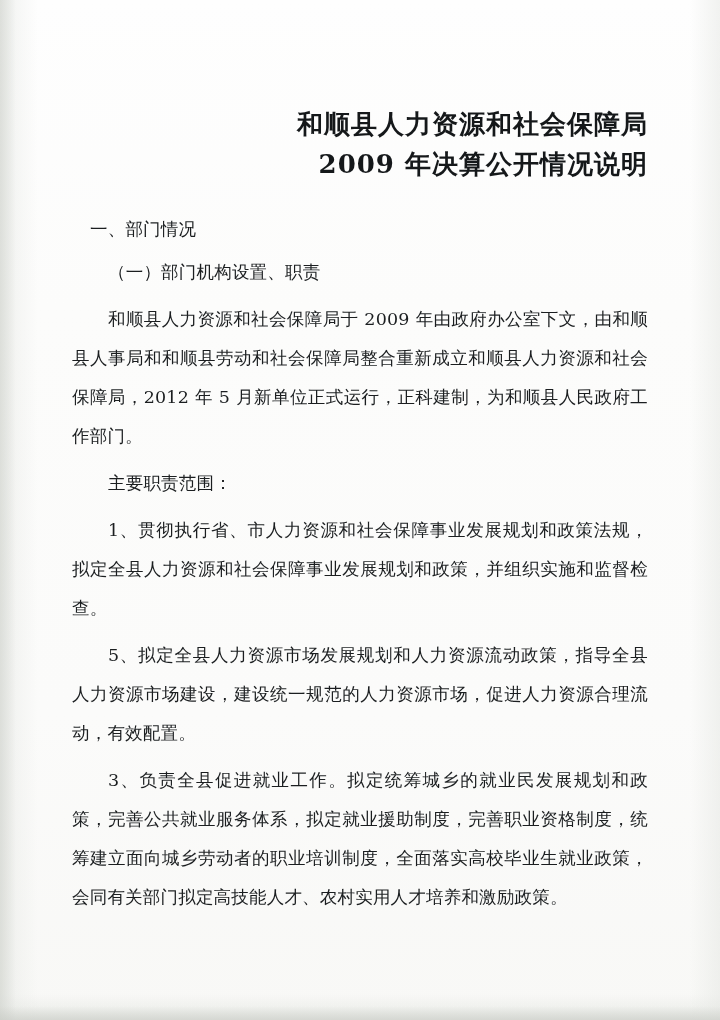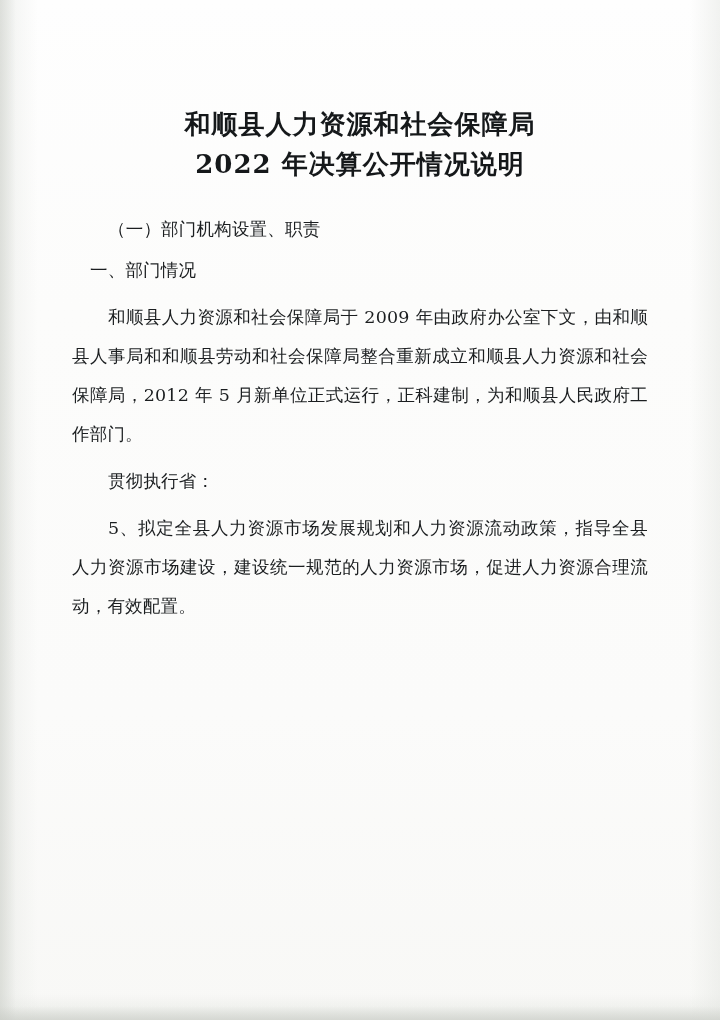--- a/index.html
+++ b/index.html
@@ -42,20 +42,21 @@
     margin-top: 104px;
     text-align: center;
   }
   .title-line {
     font-size: 26px;
     line-height: 40px;
     font-weight: 700;
     letter-spacing: 1px;
     color: #15181a;
     font-family: "DejaVu Serif", "Liberation Serif", serif;
+    text-align: right;
   }
   .body-block {
     margin-top: 26px;
   }
   p.para {
     margin: 0 0 2px 0;
     font-size: 17.5px;
     line-height: 39px;
     color: #1b1e20;
     text-align: justify;
@@ -101,33 +102,35 @@
 <body>
 
 <div class="page">
   <div class="edge-shadow-left"></div>
   <div class="edge-shadow-bottom"></div>
 
   <div class="content">
 
     <div class="title-block">
       <div class="title-line nowrap-title">和顺县人力资源和社会保障局</div>
-      <div class="title-line nowrap-title">2022 年决算公开情况说明</div>
+      <div class="title-line nowrap-title">2009 年决算公开情况说明</div>
     </div>
 
     <div class="body-block">
 
+      <p class="para indent1">一、部门情况</p>
+
       <p class="para indent1 heading-sm">（一）部门机构设置、职责</p>
-
-      <p class="para indent1">一、部门情况</p>
 
       <p class="para indent2 spaced-top">和顺县人力资源和社会保障局于 2009 年由政府办公室下文，由和顺县人事局和和顺县劳动和社会保障局整合重新成立和顺县人力资源和社会保障局，2012 年 5 月新单位正式运行，正科建制，为和顺县人民政府工作部门。</p>
 
-      <p class="para indent2 spaced-top">贯彻执行省：</p>
+      <p class="para indent2 spaced-top">主要职责范围：</p>
 
+      <p class="para indent2 spaced-top">1、贯彻执行省、市人力资源和社会保障事业发展规划和政策法规，拟定全县人力资源和社会保障事业发展规划和政策，并组织实施和监督检查。</p>
 
       <p class="para indent2 spaced-top">5、拟定全县人力资源市场发展规划和人力资源流动政策，指导全县人力资源市场建设，建设统一规范的人力资源市场，促进人力资源合理流动，有效配置。</p>
 
+      <p class="para indent2 spaced-top">3、负责全县促进就业工作。拟定统筹城乡的就业民发展规划和政策，完善公共就业服务体系，拟定就业援助制度，完善职业资格制度，统筹建立面向城乡劳动者的职业培训制度，全面落实高校毕业生就业政策，会同有关部门拟定高技能人才、农村实用人才培养和激励政策。</p>
 
 
     </div>
   </div>
 </div>
 
 </body></html>

